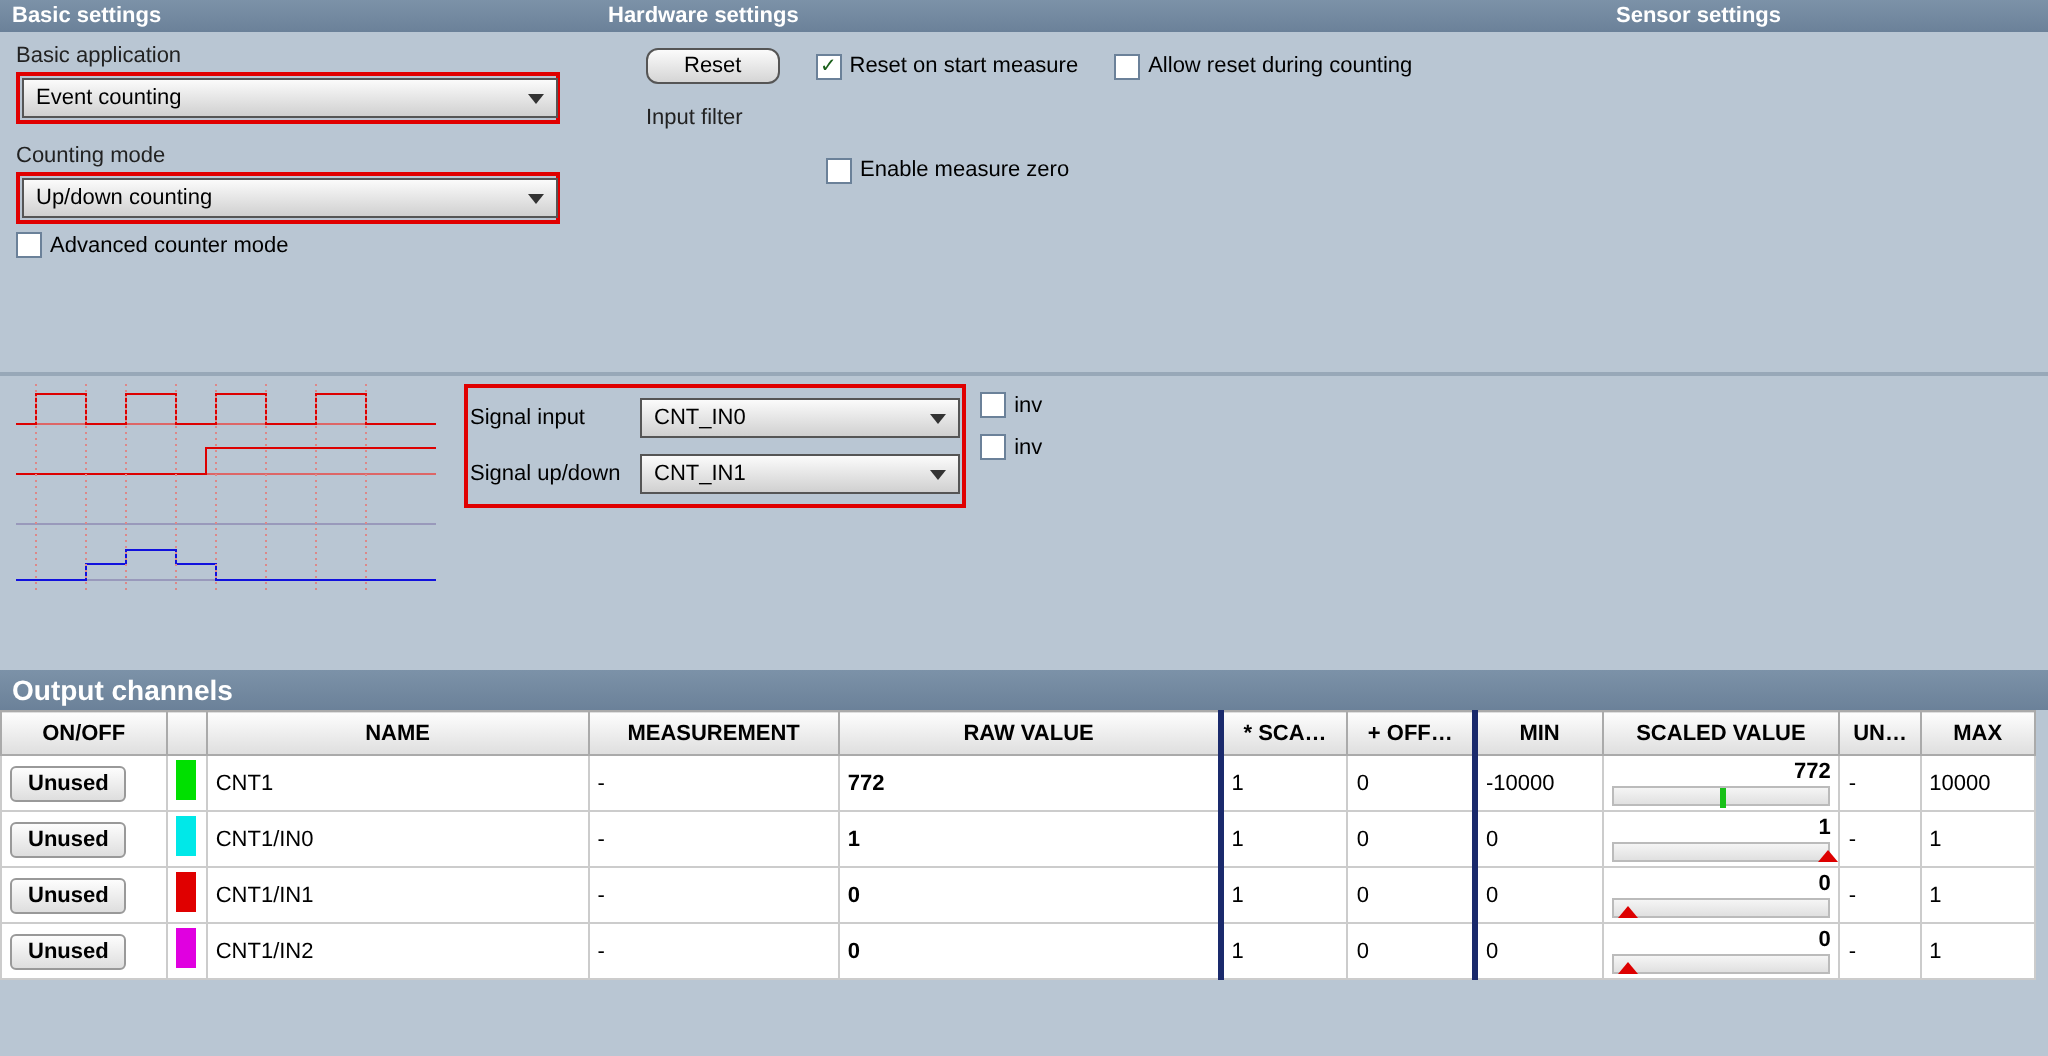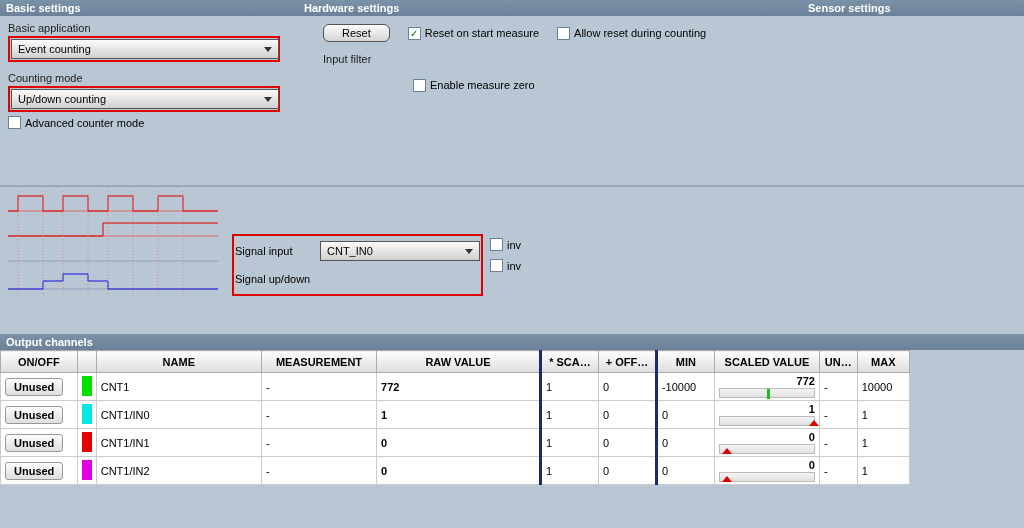--- a/index.html
+++ b/index.html
@@ -14,27 +14,27 @@
   .lbl { width: 100px; font-size: 11px; color: #222; }
   .combo { position: relative; background: linear-gradient(#fbfbfb, #d0d0d0); border: 1px solid #555; height: 20px; display: flex; align-items: center; padding: 0 20px 0 6px; font-size: 11px; }
   .combo::after { content: ""; position: absolute; right: 6px; top: 7px; border-left: 4px solid transparent; border-right: 4px solid transparent; border-top: 5px solid #333; }
   .red-box { border: 2px solid #e00000; padding: 1px; }
   .btn { background: linear-gradient(#fbfbfb, #d5d5d5); border: 1px solid #555; border-radius: 6px; padding: 2px 18px; font-size: 11px; }
   .chk { display: inline-flex; align-items: center; gap: 4px; font-size: 11px; margin-right: 18px; }
   .chkbox { width: 13px; height: 13px; background: #fff; border: 1px solid #6b8199; display: inline-flex; align-items: center; justify-content: center; font-size: 10px; color: #1a5f1a; }
   .top-grid { display: flex; }
   .col-basic { width: 298px; }
   .col-hardware { width: 504px; margin-left: 17px; }
-  .middle { display: flex; align-items: flex-end; padding: 4px 8px; background: #b9c6d3; border-top: 2px solid #98a8b8; }
+  .middle { display: flex; align-items: flex-start; padding: 4px 8px; background: #b9c6d3; border-top: 2px solid #98a8b8; }
   .waveform { width: 210px; height: 105px; margin-right: 14px; }
   .signal-block { }
   .sig-row { display: flex; align-items: center; height: 28px; }
   .sig-lbl { width: 85px; font-size: 11px; }
-  .out-header { background: linear-gradient(#7c92a8, #6b8199); color: #fff; font-weight: bold; padding: 2px 6px; font-size: 11px; }
-  .table { border-collapse: collapse; width: 910px; background: #fff; }
+  .out-header { background: linear-gradient(#7c92a8, #6b8199); color: #fff; font-weight: bold; padding: 2px 6px; font-size: 14px; }
+  .table { border-collapse: collapse; width: 1018px; background: #fff; }
   .table th { background: linear-gradient(#fdfdfd, #dedede); border: 1px solid #aaa; font-size: 11px; font-weight: bold; padding: 3px 4px; height: 22px; }
   .table td { border: 1px solid #ccc; font-size: 11px; padding: 2px 4px; height: 24px; }
   .onoff-btn { display:inline-block; background: linear-gradient(#fdfdfd,#dedede); border:1px solid #999; border-radius:3px; padding: 2px 8px; font-weight: bold; font-size: 11px; }
   .color-cell { width: 10px; height: 20px; display:inline-block; }
   .scaled-cell { position: relative; text-align: right; font-weight: bold; padding-right: 6px; }
   .slider { position: relative; height: 10px; background: linear-gradient(#f5f5f5,#e0e0e0); border: 1px solid #bbb; margin-top: 1px; }
   .slider .marker { position: absolute; top: 0; width: 3px; height: 10px; }
   .slider .tri { position: absolute; bottom: -1px; width: 0; height: 0; border-left: 5px solid transparent; border-right: 5px solid transparent; border-bottom: 6px solid #d00; }
   .thick-left { border-left: 3px solid #1a2a6c !important; }
   .thick-right { border-right: 3px solid #1a2a6c !important; }
@@ -118,20 +118,23 @@
   <div class="signal-block">
     <div class="red-box" style="display:inline-block">
       <div class="sig-row">
         <span class="sig-lbl">Signal input</span>
         <div class="combo" style="width:160px">
             <span>CNT_IN0</span>
           </div>
       </div>
       <div class="sig-row">
         <span class="sig-lbl">Signal up/down</span>
+        <div class="combo" style="width:160px">
+            <span>CNT_IN1</span>
+          </div>
       </div>
     </div>
     <span style="display:inline-flex;flex-direction:column;vertical-align:top;margin-left:4px;gap:8px;padding-top:4px">
       <span class="chk">
           <span class="chkbox"></span>
           <span>inv</span>
         </span>
       <span class="chk">
           <span class="chkbox"></span>
           <span>inv</span>

